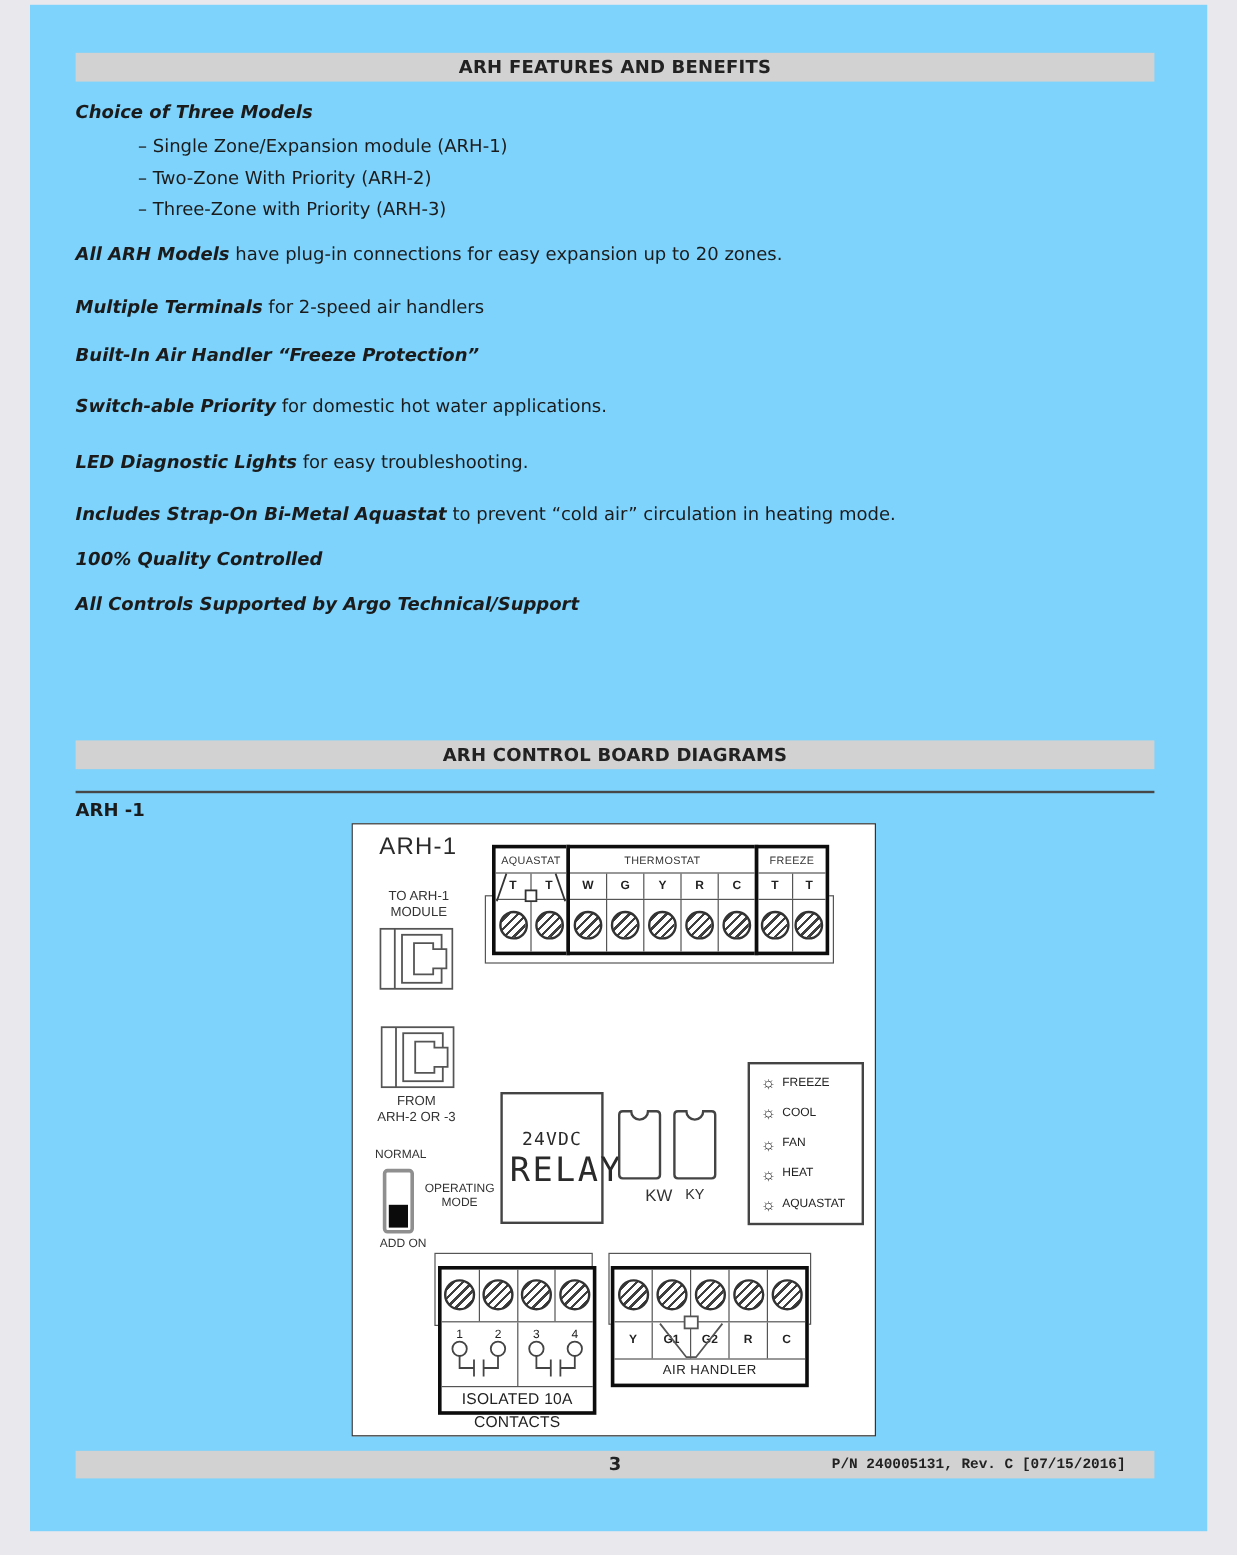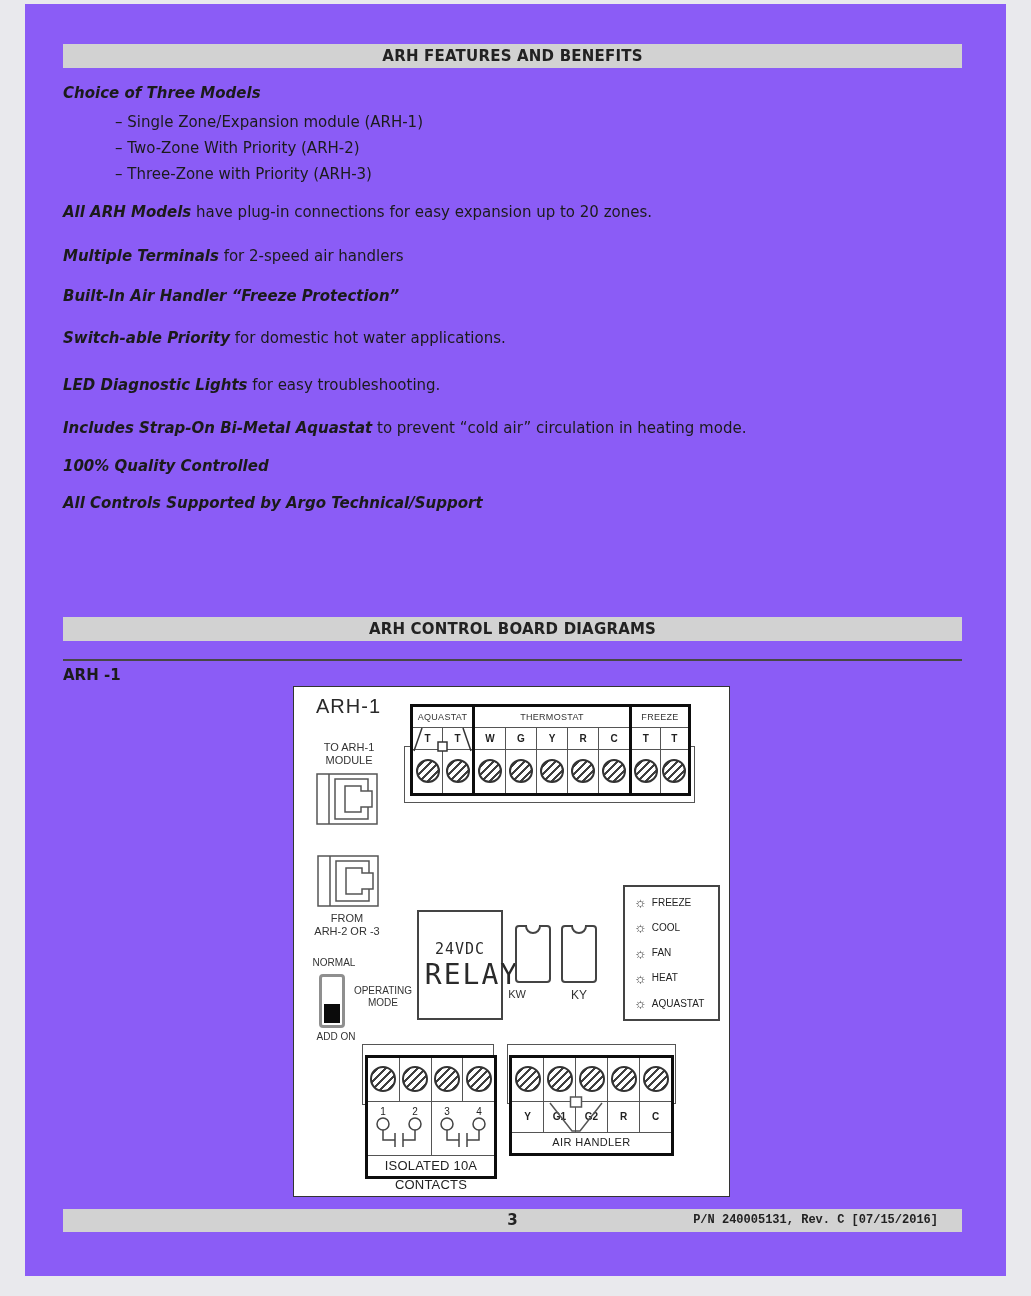--- a/index.html
+++ b/index.html
@@ -1,18 +1,18 @@
 <!DOCTYPE html>
 <html><head>
 <meta charset="utf-8">
 <style>
   * { box-sizing: border-box; margin: 0; padding: 0; }
   html, body { background: #e9e9ed; }
   body { width: 1031px; height: 1296px; font-family: "DejaVu Sans", sans-serif; color: #1b1b1b; }
-  .page { position: relative; width: 981px; height: 1272px; margin: 4px 25px 20px 25px; background: #8b5cf6; overflow: hidden; }
+  .page { position: relative; width: 981px; height: 1272px; margin: 4px 25px 20px 25px; background: #7dd3fc; overflow: hidden; }
 
   .bar { position: absolute; left: 38px; width: 899px; height: 24px; background: #d2d2d2; text-align: center; font-weight: bold; font-size: 15px; line-height: 24px; letter-spacing: 0.2px; color: #222; }
   .bar1 { top: 40px; }
   .bar2 { top: 613px; }
 
   .bi { font-weight: bold; font-style: italic; }
   .choice { position: absolute; left: 38px; top: 80px; font-size: 15px; }
   .models { position: absolute; left: 90px; top: 105px; font-size: 15px; }
   .model-line { line-height: 26px; }
   .feat { position: absolute; left: 38px; font-size: 15px; }
@@ -215,21 +215,21 @@
       <div class="relay-l1">24VDC</div>
       <div class="relay-l2">RELAY</div>
     </div>
 
     <svg style="position:absolute; left:220px; top:237px;" width="38" height="60" viewBox="0 0 38 60">
       <path d="M2,5 Q2,2 5,2 H12 A7,7 0 0 0 26,2 H33 Q36,2 36,5 V55 Q36,58 33,58 H5 Q2,58 2,55 Z" fill="#fff" stroke="#444" stroke-width="2"></path>
     </svg>
     <svg style="position:absolute; left:266px; top:237px;" width="38" height="60" viewBox="0 0 38 60">
       <path d="M2,5 Q2,2 5,2 H12 A7,7 0 0 0 26,2 H33 Q36,2 36,5 V55 Q36,58 33,58 H5 Q2,58 2,55 Z" fill="#fff" stroke="#444" stroke-width="2"></path>
     </svg>
-    <div class="dlabel" style="left:204px; top:301px; width:38px; font-size:11px;">KW</div>
+    <div class="dlabel" style="left:236px; top:301px; width:38px; font-size:14px;">KW</div>
     <div class="dlabel" style="left:266px; top:301px; width:38px; font-size:12px;">KY</div>
 
     <div class="led-box">
       <div class="led-row">
           <span class="led-ico">☼</span>
           <span class="led-name">FREEZE</span>
         </div>
       <div class="led-row">
           <span class="led-ico">☼</span>
           <span class="led-name">COOL</span>

